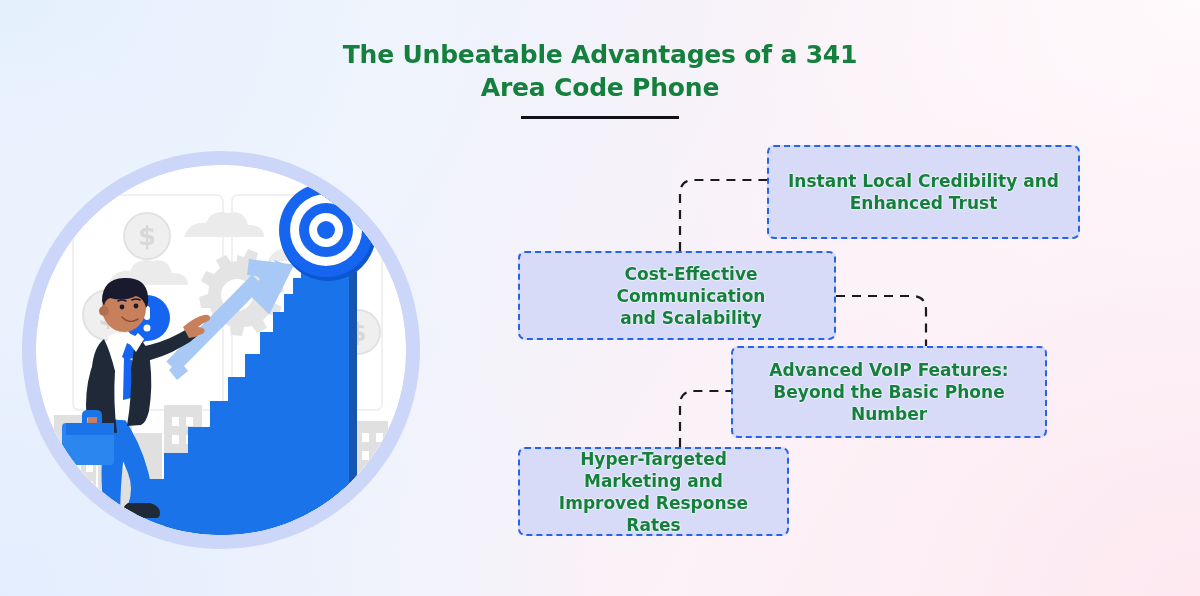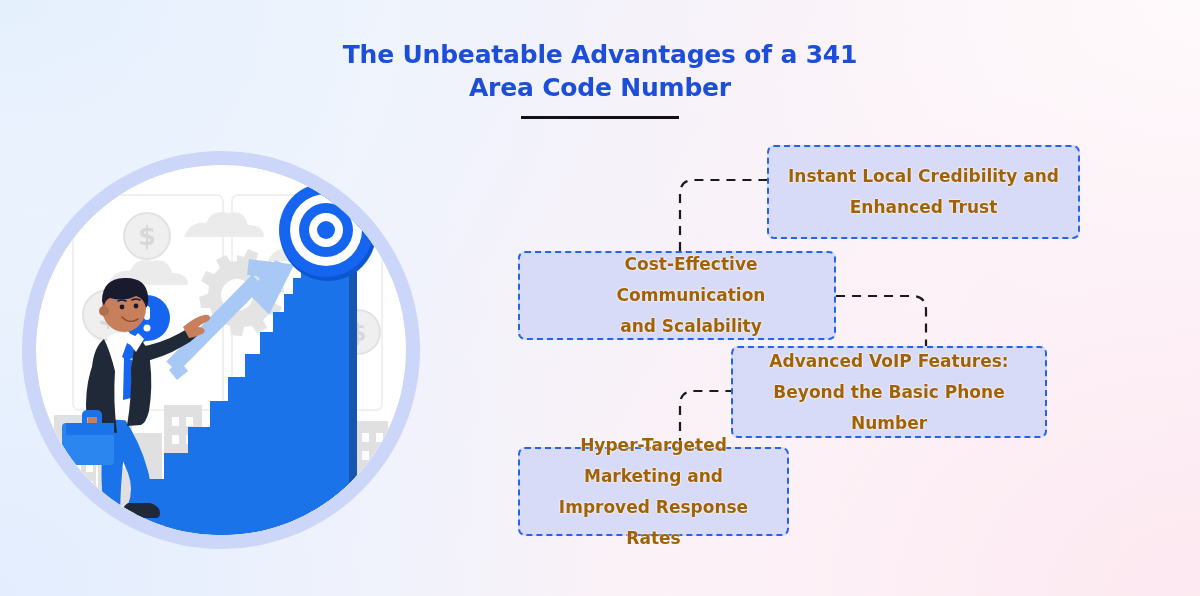--- a/index.html
+++ b/index.html
@@ -13,21 +13,21 @@
       radial-gradient(ellipse 700px 700px at 0% 100%, rgba(226,237,254,0.95) 0%, rgba(236,243,254,0.5) 55%, rgba(255,255,255,0) 85%),
       radial-gradient(ellipse 700px 650px at 0% 0%, rgba(229,240,253,1) 0%, rgba(238,245,254,0.55) 55%, rgba(255,255,255,0) 85%),
       linear-gradient(120deg,#e9f2fd 0%,#f2f2fb 35%,#fbf2f7 65%,#fdf0f5 100%);
   }
 
   
   #title-block { position:absolute; left:300px; top:38px; width:600px; text-align:center; }
   #title-block .title-line {
     font-family:"DejaVu Sans", sans-serif;
     font-weight:bold; font-size:25px; line-height:33px;
-    color:#1d4ed8; letter-spacing:-0.2px;
+    color:#15803d; letter-spacing:-0.2px;
   }
   #title-underline {
     width:158px; height:3px; background:#111014;
     margin:12px auto 0;
   }
 
   
   #illustration { position:absolute; left:22px; top:151px; width:398px; height:398px; }
   #illus-ring {
     position:absolute; inset:0; border-radius:50%;
@@ -46,39 +46,39 @@
     border:2px dashed #2563eb;
     border-radius:7px;
     display:flex; align-items:center; justify-content:center;
     text-align:center;
     padding:6px 14px;
   }
   .flow-box .box-text {
     font-family:"DejaVu Sans", sans-serif;
     font-weight:bold;
     font-size:17px;
-    line-height:31px;
-    color:#a16207;
+    line-height:22px;
+    color:#15803d;
     white-space:pre-line;
     text-shadow:0 0 2px #ffffff, 0 0 2px #ffffff;
   }
   #box-0 { left:767px; top:145px; width:313px; height:94px; }
   #box-1 { left:518px; top:251px; width:318px; height:89px;padding-left:42px; }
   #box-2 { left:731px; top:346px; width:316px; height:92px; }
   #box-3 { left:518px; top:447px; width:271px; height:89px; }
 
   
   #connectors { position:absolute; left:0; top:0; width:1200px; height:596px; pointer-events:none; }
 </style>
 </head>
 <body>
 
 <div id="title-block">
   <div class="title-line">The Unbeatable Advantages of a 341</div>
-  <div class="title-line">Area Code Number</div>
+  <div class="title-line">Area Code Phone</div>
   <div id="title-underline"></div>
 </div>
 
 <div id="illustration">
   <div id="illus-ring"></div>
   <div id="illus-inner">
     <svg id="illus-svg" width="370" height="370" viewBox="0 0 370 370">
       <defs>
         <clipPath id="circClip">
             <circle cx="185" cy="185" r="185"></circle>

